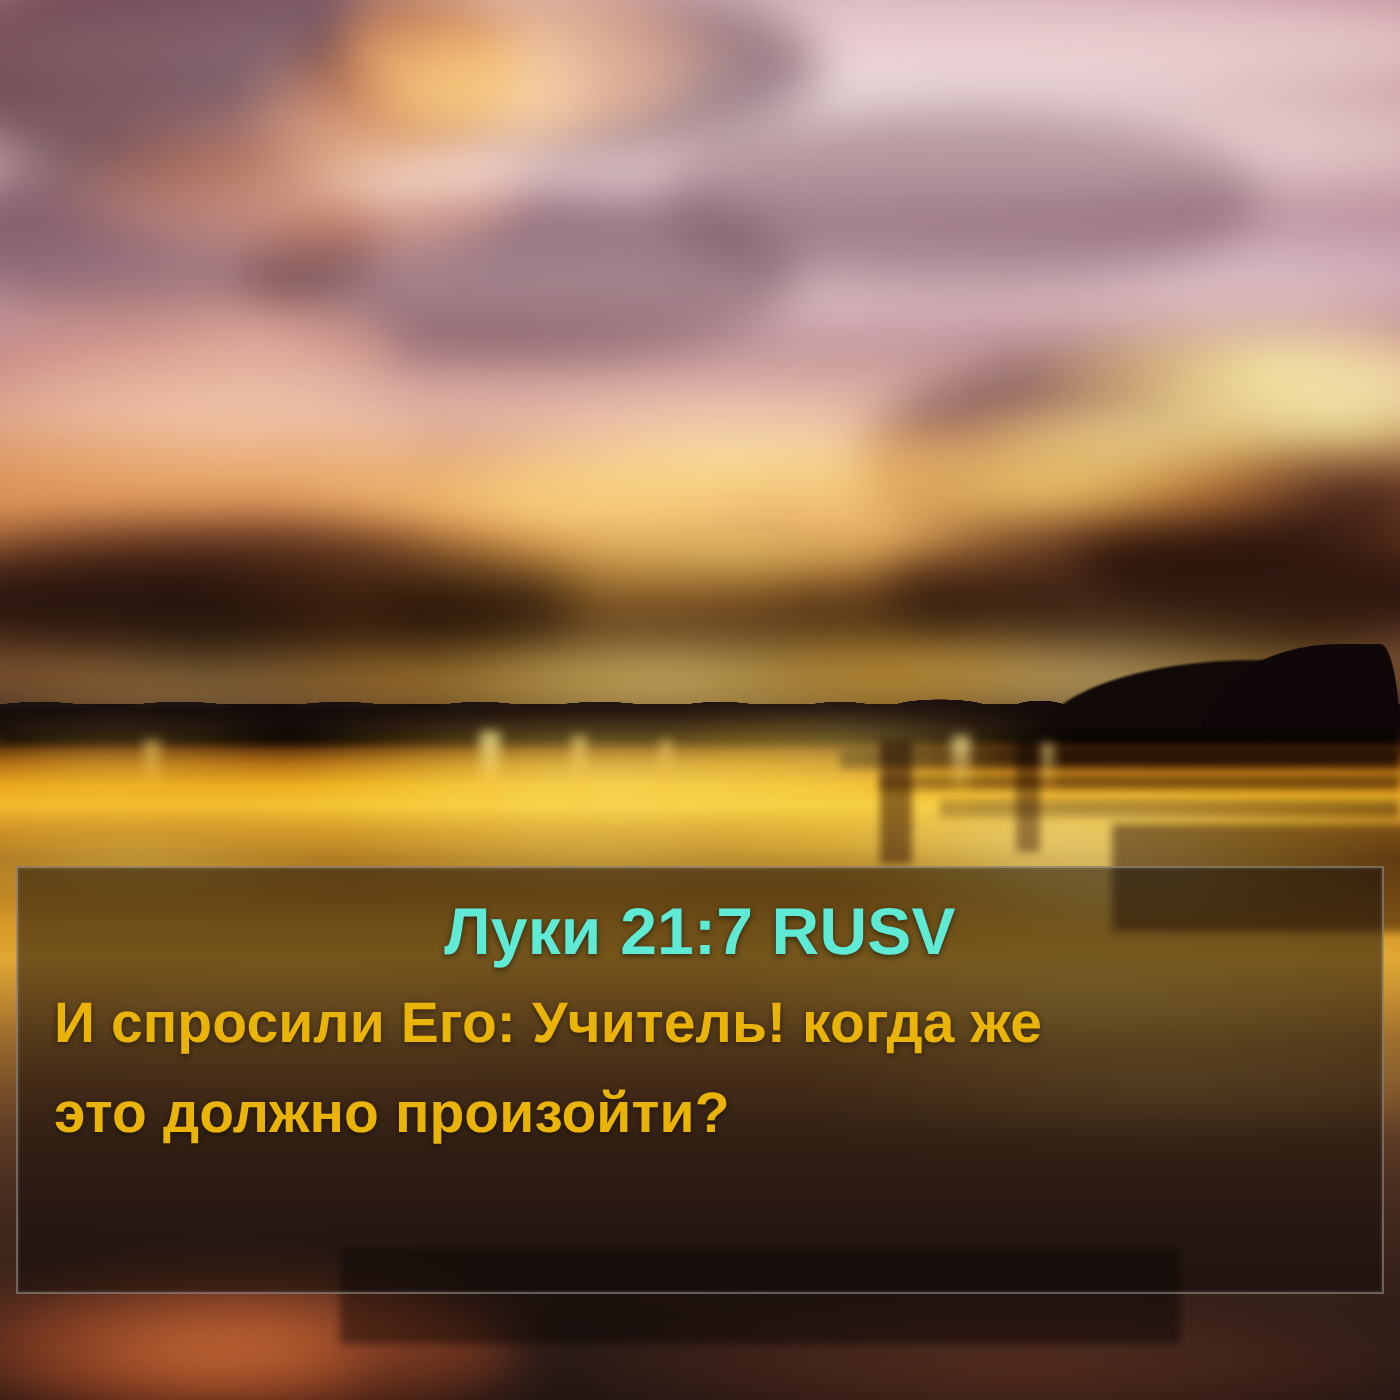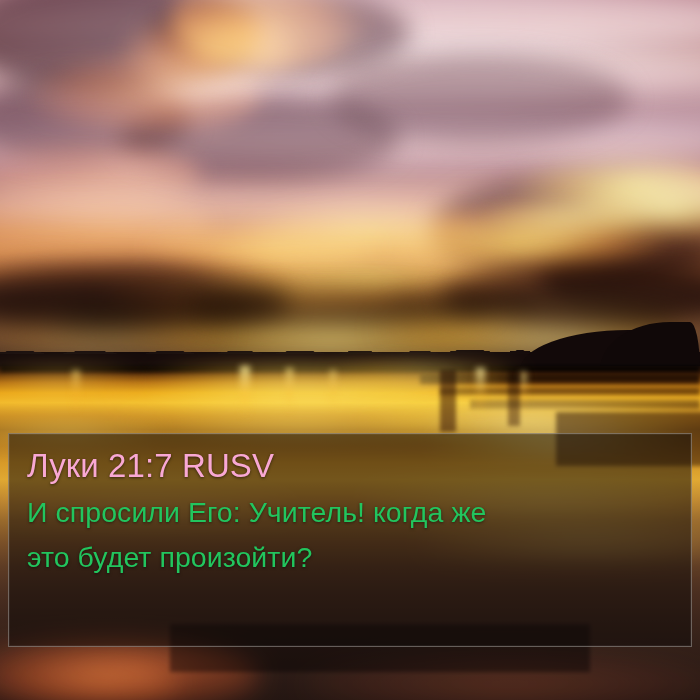--- a/index.html
+++ b/index.html
@@ -137,33 +137,34 @@
     width:684px; height:214px;
     background:rgba(16,9,7,0.52);
     border:1px solid rgba(220,215,210,0.40);
     box-shadow:inset 0 0 0 1px rgba(255,255,255,0.05);
     padding:12px 18px 0 18px;
     overflow:hidden;
   }
   #overlay-inner { position:relative; z-index:2; }
 
   .verse-ref {
-    color:#f9a8d4;
+    color:#5eead4;
     font-size:33px;
     line-height:40px;
-    font-weight:400;
+    font-weight:700;
     letter-spacing:0.1px;
     white-space:nowrap;
     text-shadow:0 1px 3px rgba(0,0,0,0.55);
+    text-align:center;
   }
   .verse-body {
-    color:#22c55e;
+    color:#eab308;
     font-size:28.5px;
     line-height:45px;
-    font-weight:400;
+    font-weight:700;
     letter-spacing:0.05px;
     text-shadow:0 1px 3px rgba(0,0,0,0.5);
     margin-top:4px;
   }
   .verse-line { white-space:nowrap; }
 </style>
 </head>
 <body>
 
 <div id="scene">
@@ -260,18 +261,18 @@
     <div class="wglow" style="left:300px; top:286px; width:420px; height:64px; background:radial-gradient(ellipse at 50% 50%, rgba(186,76,40,0.3) 0%, rgba(160,58,30,0.14) 52%, rgba(140,46,24,0) 84%);"></div>
     <div class="wdark" style="left:170px; top:258px; width:420px; height:48px; background:rgba(38,26,34,0.5);"></div>
   </div>
 
   <div id="overlay">
     <div id="overlay-inner">
       <div class="verse-ref">Луки 21:7 RUSV</div>
 
       <div class="verse-body">
         <div class="verse-line">И спросили Его: Учитель! когда же</div>
-        <div class="verse-line">это будет произойти?</div>
+        <div class="verse-line">это должно произойти?</div>
       </div>
     </div>
   </div>
 
 </div>
 
 </body></html>

